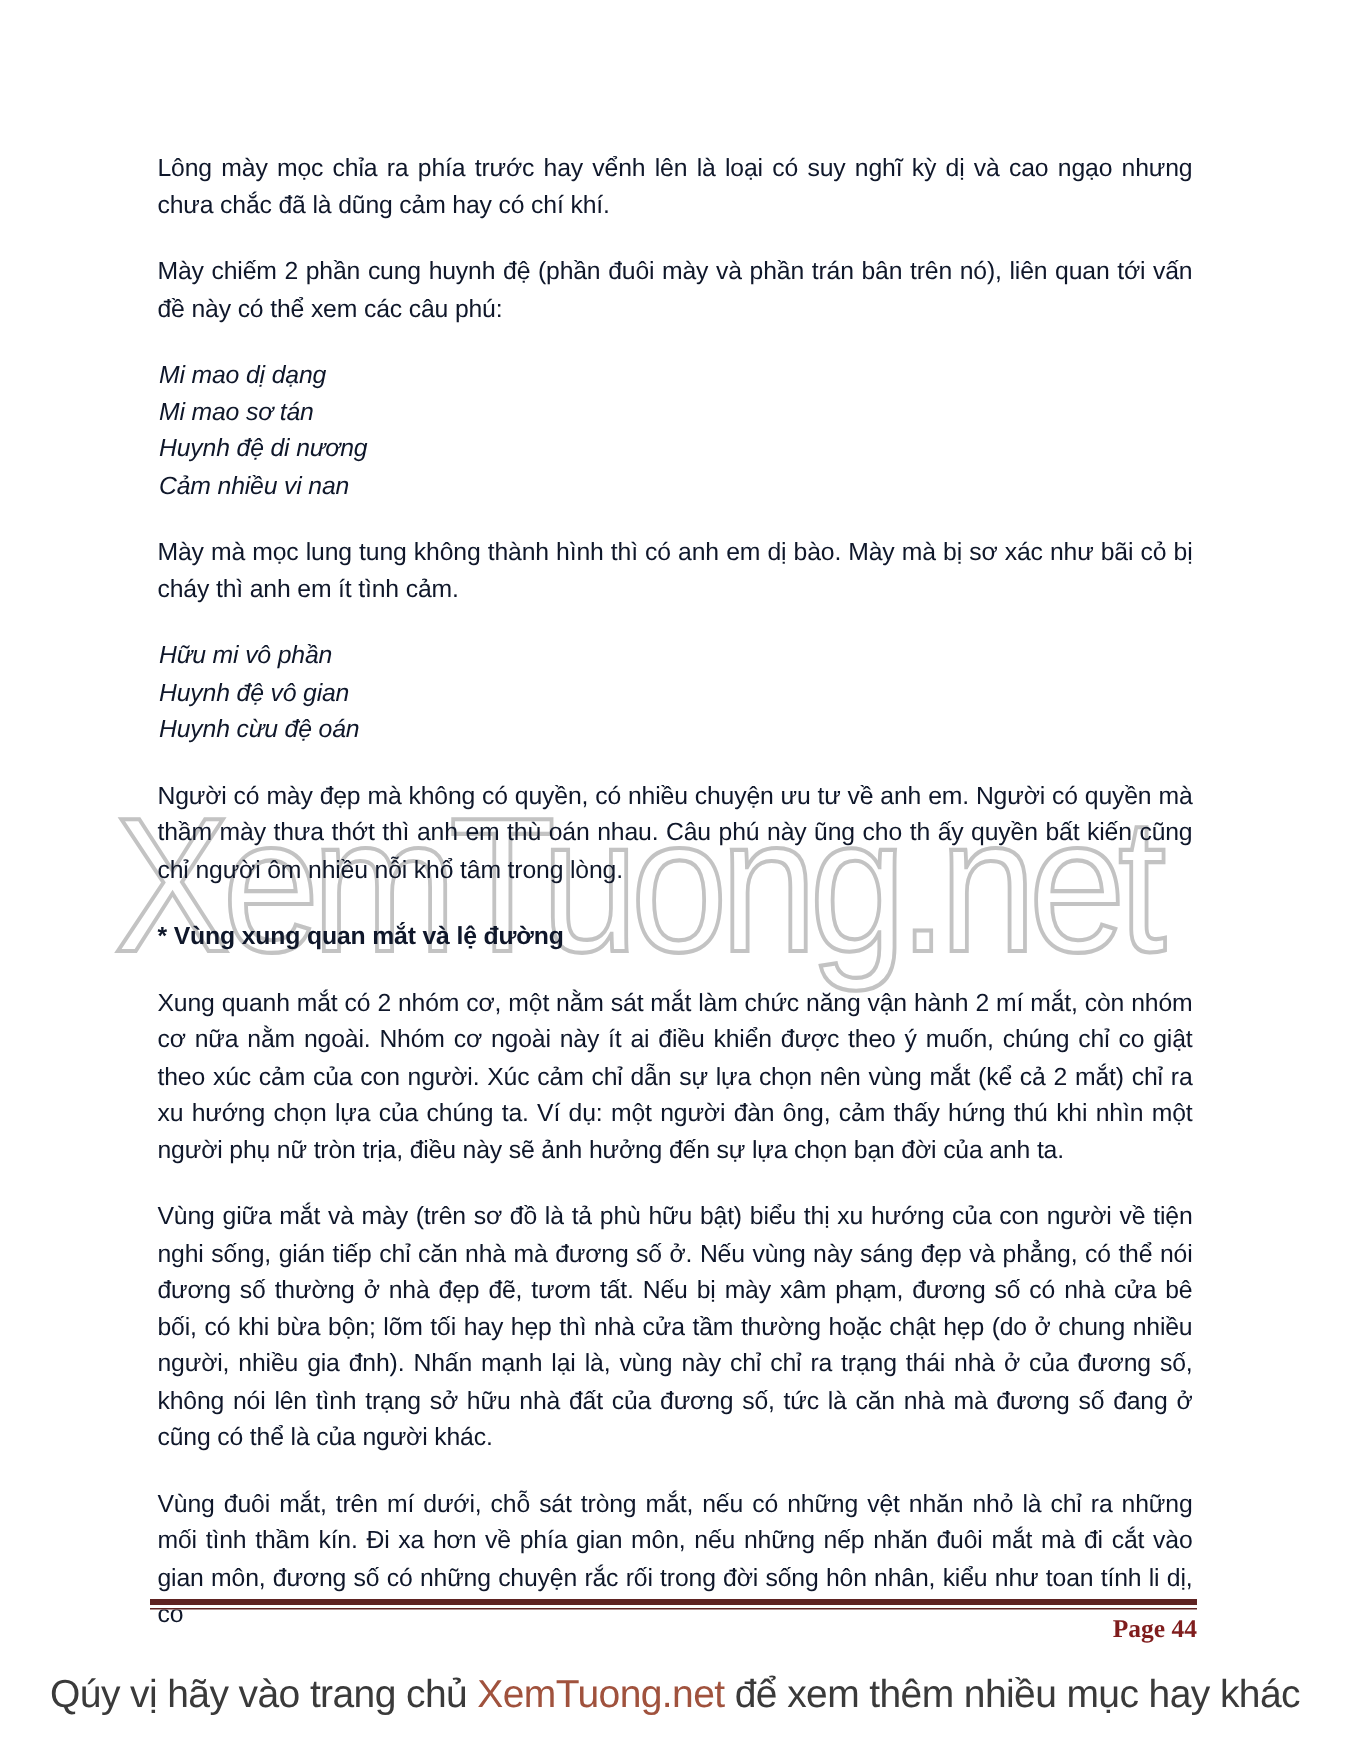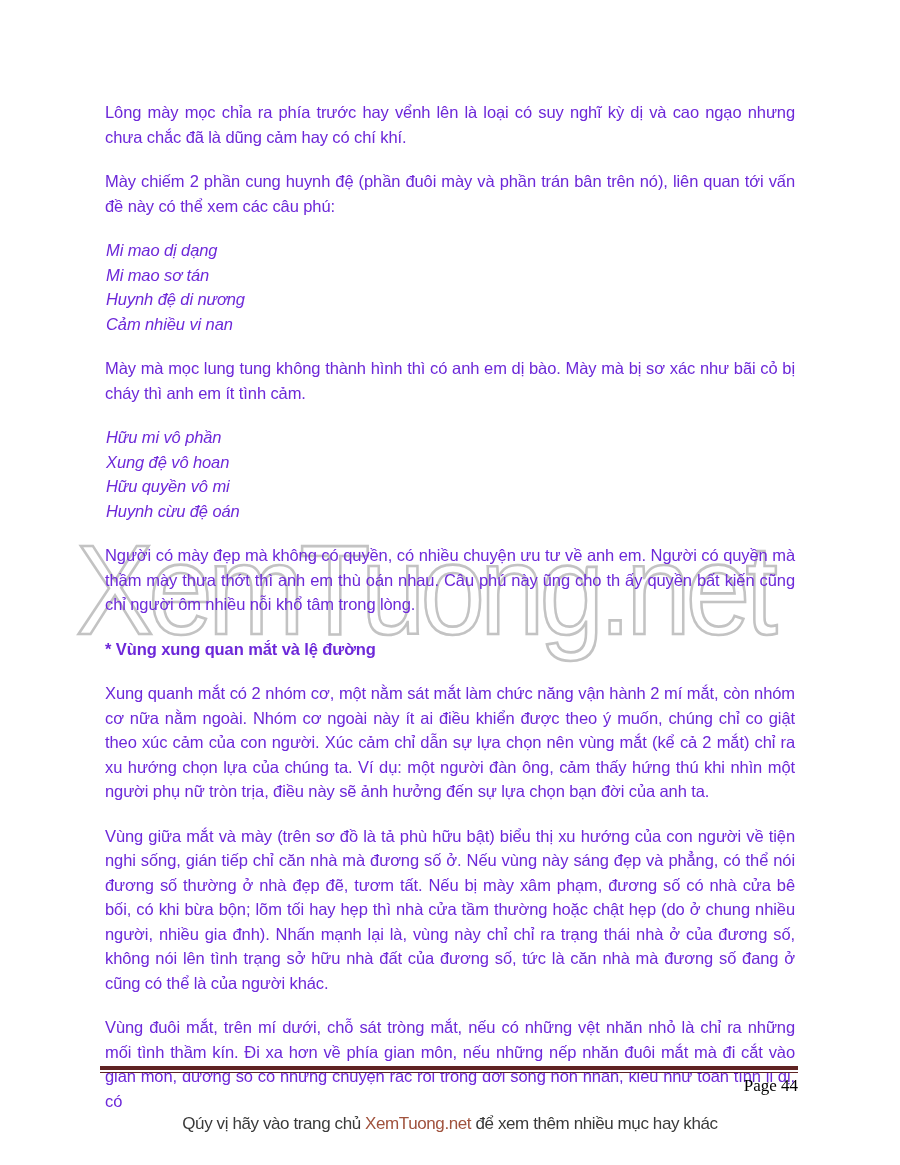--- a/index.html
+++ b/index.html
@@ -24,21 +24,21 @@
     transform:scaleY(1.10);
     transform-origin:top left;
     z-index:1;
     pointer-events:none;
   }
   
   .content{
     position:absolute;
     top:100px;left:105px;right:105px;
     z-index:2;
-    color:#6d28d9;
+    color:#0f172a;
     font-size:16.5px;
     line-height:24.5px;
     letter-spacing:-0.1px;
   }
   .content p{margin:0 0 20px 0;}
   .body-par{text-align:justify;}
   .verse{margin:0 0 20px 1px;font-style:italic;}
   .verse .vline{line-height:24.5px;}
   .heading{font-weight:bold;}
   
@@ -47,28 +47,29 @@
     height:2px;
     background:#ffffff;
     border-top:4px solid #5f2322;
     border-bottom:1px solid #5f2322;
   }
   .page-num{
     margin-top:3px;
     text-align:right;
     font-family:"Liberation Serif",serif;
     font-size:17px;
-    color:#000000;
+    color:#7f1d1d;
+    font-weight:bold;
   }
   
   .banner{
     position:absolute;
     left:0;right:0;top:1114px;
     text-align:center;
-    font-size:17px;
+    font-size:26px;
     letter-spacing:-0.4px;
     color:#3a3a3a;
     z-index:2;
     white-space:nowrap;
   }
   .banner .site-link{color:#a0523d;}
 </style>
 </head>
 <body>
 
@@ -86,22 +87,21 @@
       <div class="vline">Mi mao dị dạng</div>
       <div class="vline">Mi mao sơ tán</div>
       <div class="vline">Huynh đệ di nương</div>
       <div class="vline">Cảm nhiều vi nan</div>
     </div>
 
     <p class="body-par">Mày mà mọc lung tung không thành hình thì có anh em dị bào. Mày mà bị sơ xác như bãi cỏ bị cháy thì anh em ít tình cảm.</p>
 
     <div class="verse">
       <div class="vline">Hữu mi vô phần</div>
-      <div class="vline">Xung đệ vô hoan</div>
-      <div class="vline">Hữu quyền vô mi</div>
+      <div class="vline">Huynh đệ vô gian</div>
       <div class="vline">Huynh cừu đệ oán</div>
     </div>
 
     <p class="body-par">Người có mày đẹp mà không có quyền, có nhiều chuyện ưu tư về anh em. Người có quyền mà thầm mày thưa thớt thì anh em thù oán nhau. Câu phú này ũng cho th ấy quyền bất kiến cũng chỉ người ôm nhiều nỗi khổ tâm trong lòng.</p>
 
     <p class="heading">* Vùng xung quan mắt và lệ đường</p>
 
     <p class="body-par">Xung quanh mắt có 2 nhóm cơ, một nằm sát mắt làm chức năng vận hành 2 mí mắt, còn nhóm cơ nữa nằm ngoài. Nhóm cơ ngoài này ít ai điều khiển được theo ý muốn, chúng chỉ co giật theo xúc cảm của con người. Xúc cảm chỉ dẫn sự lựa chọn nên vùng mắt (kể cả 2 mắt) chỉ ra xu hướng chọn lựa của chúng ta. Ví dụ: một người đàn ông, cảm thấy hứng thú khi nhìn một người phụ nữ tròn trịa, điều này sẽ ảnh hưởng đến sự lựa chọn bạn đời của anh ta.</p>
 
     <p class="body-par">Vùng giữa mắt và mày (trên sơ đồ là tả phù hữu bật) biểu thị xu hướng của con người về tiện nghi sống, gián tiếp chỉ căn nhà mà đương số ở. Nếu vùng này sáng đẹp và phẳng, có thể nói đương số thường ở nhà đẹp đẽ, tươm tất. Nếu bị mày xâm phạm, đương số có nhà cửa bê bối, có khi bừa bộn; lõm tối hay hẹp thì nhà cửa tầm thường hoặc chật hẹp (do ở chung nhiều người, nhiều gia đnh).  Nhấn mạnh lại là, vùng này chỉ chỉ ra trạng thái nhà ở của đương số, không nói lên tình trạng sở hữu nhà đất của đương số, tức là căn nhà mà đương số đang ở cũng có thể là của người khác.</p>

